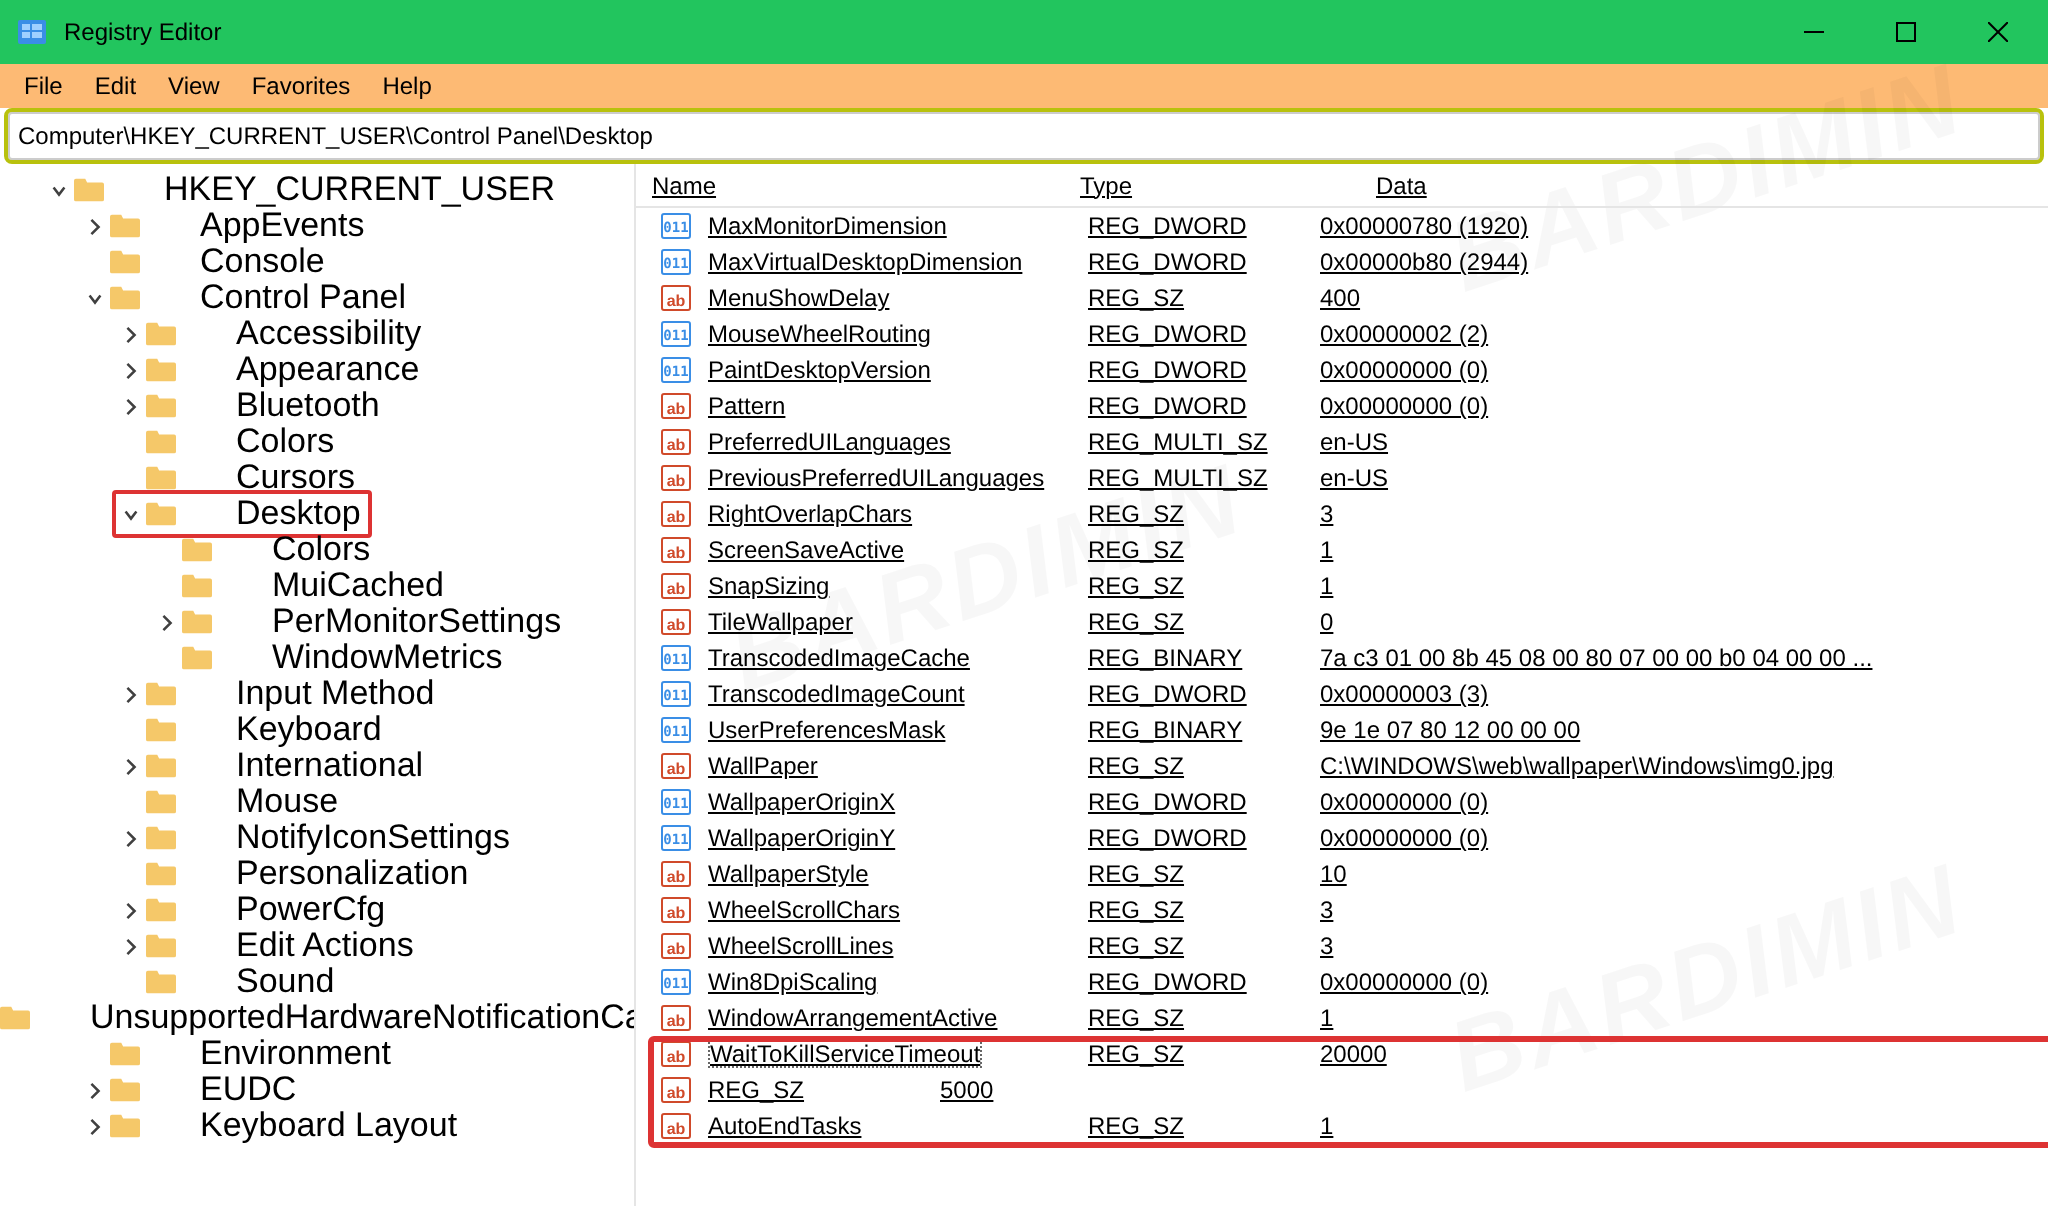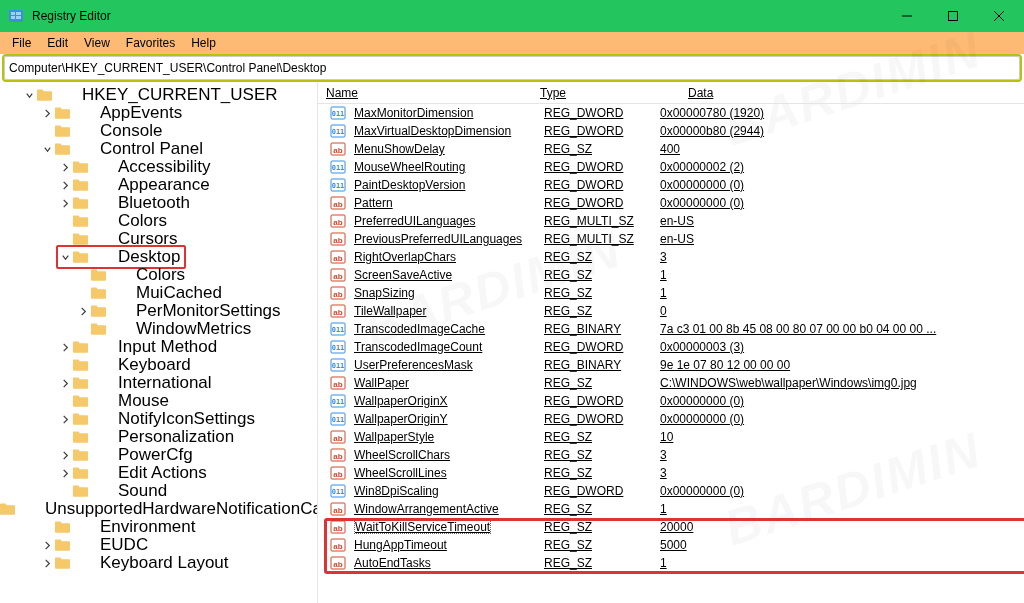--- a/index.html
+++ b/index.html
@@ -705,21 +705,20 @@
           <span class="val-type">REG_SZ</span>
           <span class="val-data">20000</span>
         </div>
         <div class="list-row">
           <span class="val-icon">
             <svg width="16" height="16" viewBox="0 0 16 16">
               <rect x="1" y="2" width="14" height="12" rx="1" fill="#fff" stroke="#d04a2a" stroke-width="1"></rect>
               <text x="8" y="12" font-size="8" text-anchor="middle" fill="#d04a2a" font-weight="bold">ab</text>
             </svg>
           </span>
-          <span class="val-name">HungAppTimeout</span>
           <span class="val-type">REG_SZ</span>
           <span class="val-data">5000</span>
         </div>
         <div class="list-row">
           <span class="val-icon">
             <svg width="16" height="16" viewBox="0 0 16 16">
               <rect x="1" y="2" width="14" height="12" rx="1" fill="#fff" stroke="#d04a2a" stroke-width="1"></rect>
               <text x="8" y="12" font-size="8" text-anchor="middle" fill="#d04a2a" font-weight="bold">ab</text>
             </svg>
           </span>

